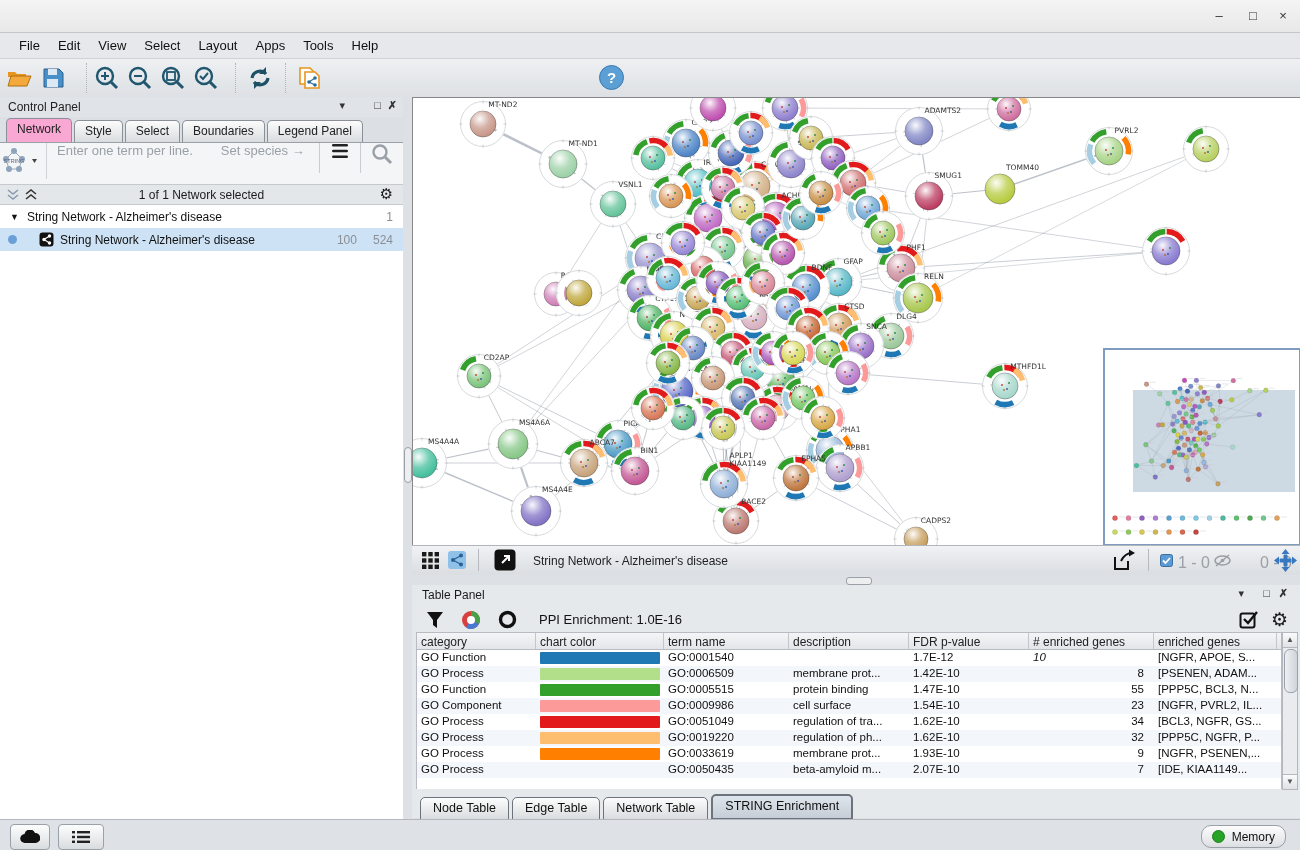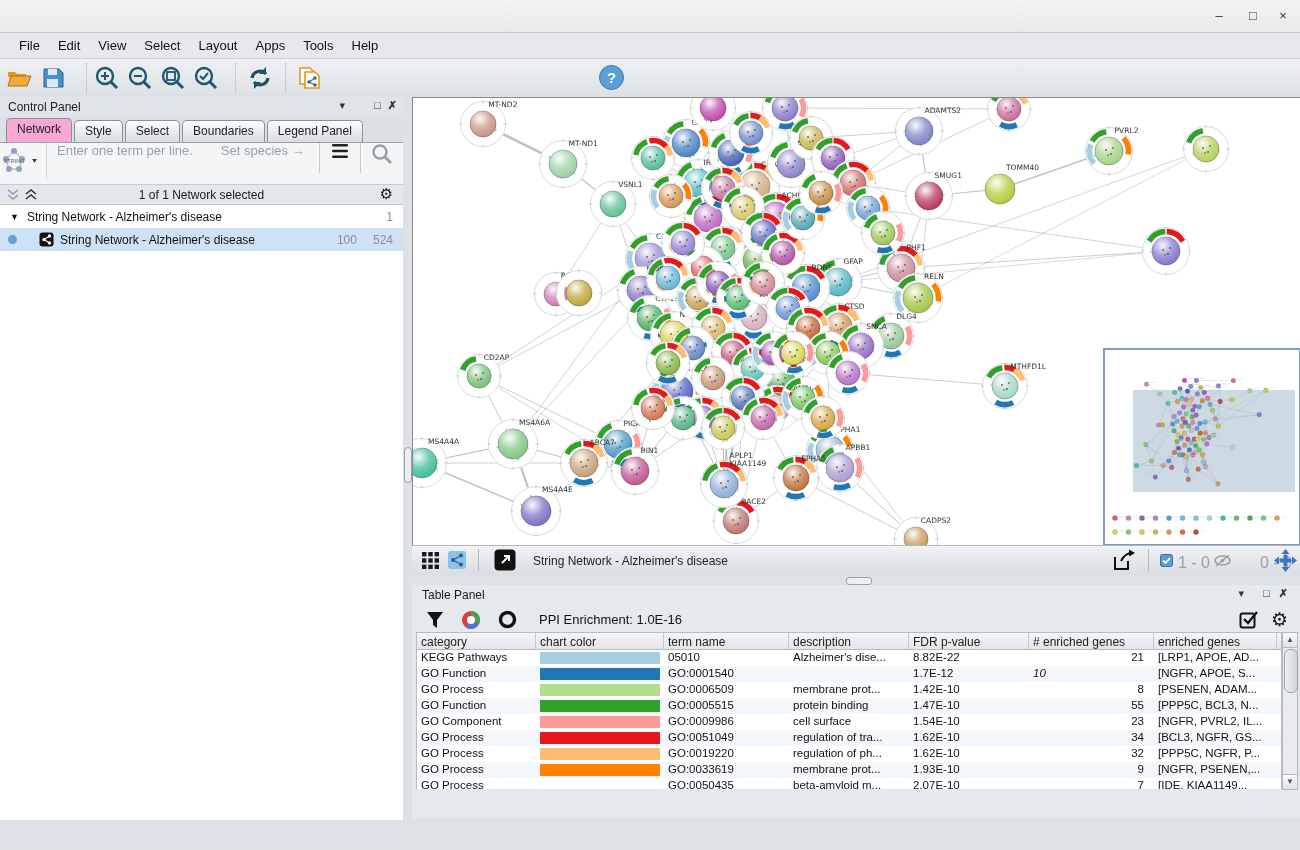--- a/index.html
+++ b/index.html
@@ -2511,31 +2511,20 @@
           <div class="hcell" style="width: 119px;">category</div>
           <div class="hcell" style="width: 128px;">chart color</div>
           <div class="hcell" style="width: 125px;">term name</div>
           <div class="hcell" style="width: 120px;">description</div>
           <div class="hcell" style="width: 120px;">FDR p-value</div>
           <div class="hcell" style="width: 125px;"># enriched genes</div>
           <div class="hcell" style="width: 123px;">enriched genes</div>
         </div>
       <div id="enr-body">
           <div class="trow">
-            <div class="tcell" style="width: 119px;">KEGG Pathways</div>
-            <div class="tcell" style="width: 128px;">
-              <div class="swatch" style="background: rgb(166, 206, 227);"></div>
-            </div>
-            <div class="tcell" style="width: 125px;">05010</div>
-            <div class="tcell" style="width: 120px;">Alzheimer's dise...</div>
-            <div class="tcell" style="width: 120px;">8.82E-22</div>
-            <div class="tcell" style="width: 125px; text-align: right; padding-right: 10px;">21</div>
-            <div class="tcell" style="width: 123px;">[LRP1, APOE, AD...</div>
-          </div>
-          <div class="trow">
             <div class="tcell" style="width: 119px;">GO Function</div>
             <div class="tcell" style="width: 128px;">
               <div class="swatch" style="background: rgb(31, 120, 180);"></div>
             </div>
             <div class="tcell" style="width: 125px;">GO:0001540</div>
             <div class="tcell" style="width: 120px; margin-top: 20px;">beta-amyloid bi...</div>
             <div class="tcell" style="width: 120px;">1.7E-12</div>
             <div class="tcell" style="width: 125px; text-align: left; padding-right: 10px; font-style: italic;">10</div>
             <div class="tcell" style="width: 123px;">[NGFR, APOE, S...</div>
           </div>
@@ -2609,20 +2598,49 @@
             <div class="tcell" style="width: 119px;">GO Process</div>
             <div class="tcell" style="width: 128px;"></div>
             <div class="tcell" style="width: 125px;">GO:0050435</div>
             <div class="tcell" style="width: 120px;">beta-amyloid m...</div>
             <div class="tcell" style="width: 120px;">2.07E-10</div>
             <div class="tcell" style="width: 125px; text-align: right; padding-right: 10px;">7</div>
             <div class="tcell" style="width: 123px;">[IDE, KIAA1149...</div>
           </div>
         </div>
     </div>
+    <div id="tp-tabs">
+        <div class="btab">Node Table</div>
+        <div class="btab">Edge Table</div>
+        <div class="btab">Network Table</div>
+        <div class="btab sel">STRING Enrichment</div>
+      </div>
   </div>
   <div id="vsb" class="abs">
     <div class="sbarrow" style="top:0;">▲</div>
     <div class="sbarrow" style="bottom:0;border-top:1px solid #b4b8be;border-bottom:none;">▼</div>
     <div id="vsb-thumb"></div>
   </div>
 
+  <div id="statusbar" class="abs">
+    <div class="sbtn" style="left:10px;width:38px;">
+      <svg width="20" height="14" viewBox="0 0 20 14">
+          <path d="M5 13 a4.5 4.5 0 0 1 -0.5 -9 a5.5 5.5 0 0 1 10.5 -1 a4 4 0 0 1 0.5 10 z" fill="#111"></path>
+        </svg>
+    </div>
+    <div class="sbtn" style="left:58px;width:44px;">
+      <svg width="18" height="14" viewBox="0 0 18 14">
+          <g fill="#222">
+            <rect x="0" y="1" width="3" height="2.4"></rect>
+            <rect x="5" y="1" width="13" height="2.4"></rect>
+            <rect x="0" y="5.8" width="3" height="2.4"></rect>
+            <rect x="5" y="5.8" width="13" height="2.4"></rect>
+            <rect x="0" y="10.6" width="3" height="2.4"></rect>
+            <rect x="5" y="10.6" width="13" height="2.4"></rect>
+          </g>
+        </svg>
+    </div>
+    <div id="memory-btn">
+      <span id="memory-dot"></span>
+      <span>Memory</span>
+    </div>
+  </div>
 </div>
 
 </body></html>

